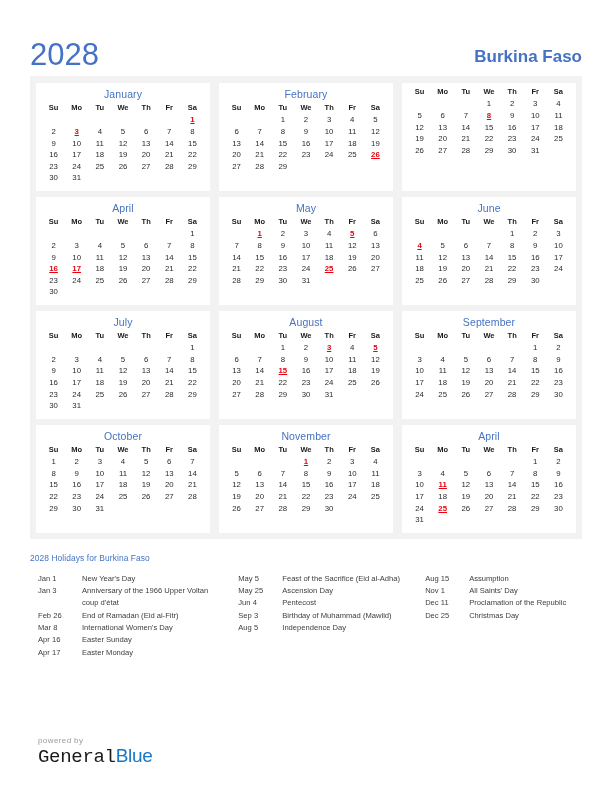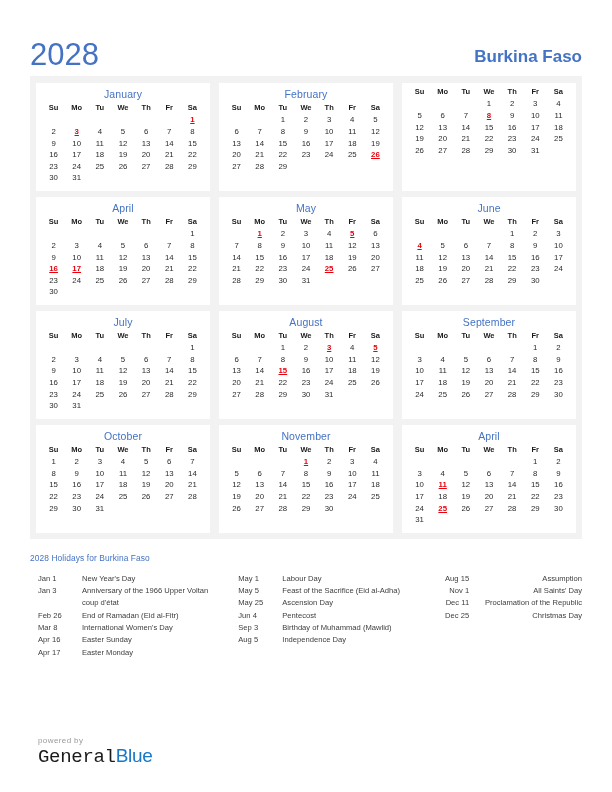--- a/index.html
+++ b/index.html
@@ -117,21 +117,21 @@
     display: flex;
     padding-left: 8px;
     box-sizing: border-box;
     gap: 21px;
   }
   .holiday-col {
     display: block;
   }
   .holiday-col.c1 { width: 200px; }
   .holiday-col.c2 { width: 185px; }
-  .holiday-col.c3 { width: 175px; text-align: right; }
+  .holiday-col.c3 { width: 175px; }
 
   .holiday-item {
     display: flex;
     font-size: 7.6px;
     color: #3d3d3d;
     line-height: 1.62;
     white-space: nowrap;
   }
   .holiday-date {
     width: 44px;
@@ -998,24 +998,20 @@
             <span class="holiday-date">Apr 16</span>
             <span class="holiday-name">Easter Sunday</span>
           </div>
           <div class="holiday-item">
             <span class="holiday-date">Apr 17</span>
             <span class="holiday-name">Easter Monday</span>
           </div>
         </div>
         <div class="holiday-col c2">
           <div class="holiday-item">
-            <span class="holiday-date">May 1</span>
-            <span class="holiday-name">Labour Day</span>
-          </div>
-          <div class="holiday-item">
             <span class="holiday-date">May 5</span>
             <span class="holiday-name">Feast of the Sacrifice (Eid al-Adha)</span>
           </div>
           <div class="holiday-item">
             <span class="holiday-date">May 25</span>
             <span class="holiday-name">Ascension Day</span>
           </div>
           <div class="holiday-item">
             <span class="holiday-date">Jun 4</span>
             <span class="holiday-name">Pentecost</span>

